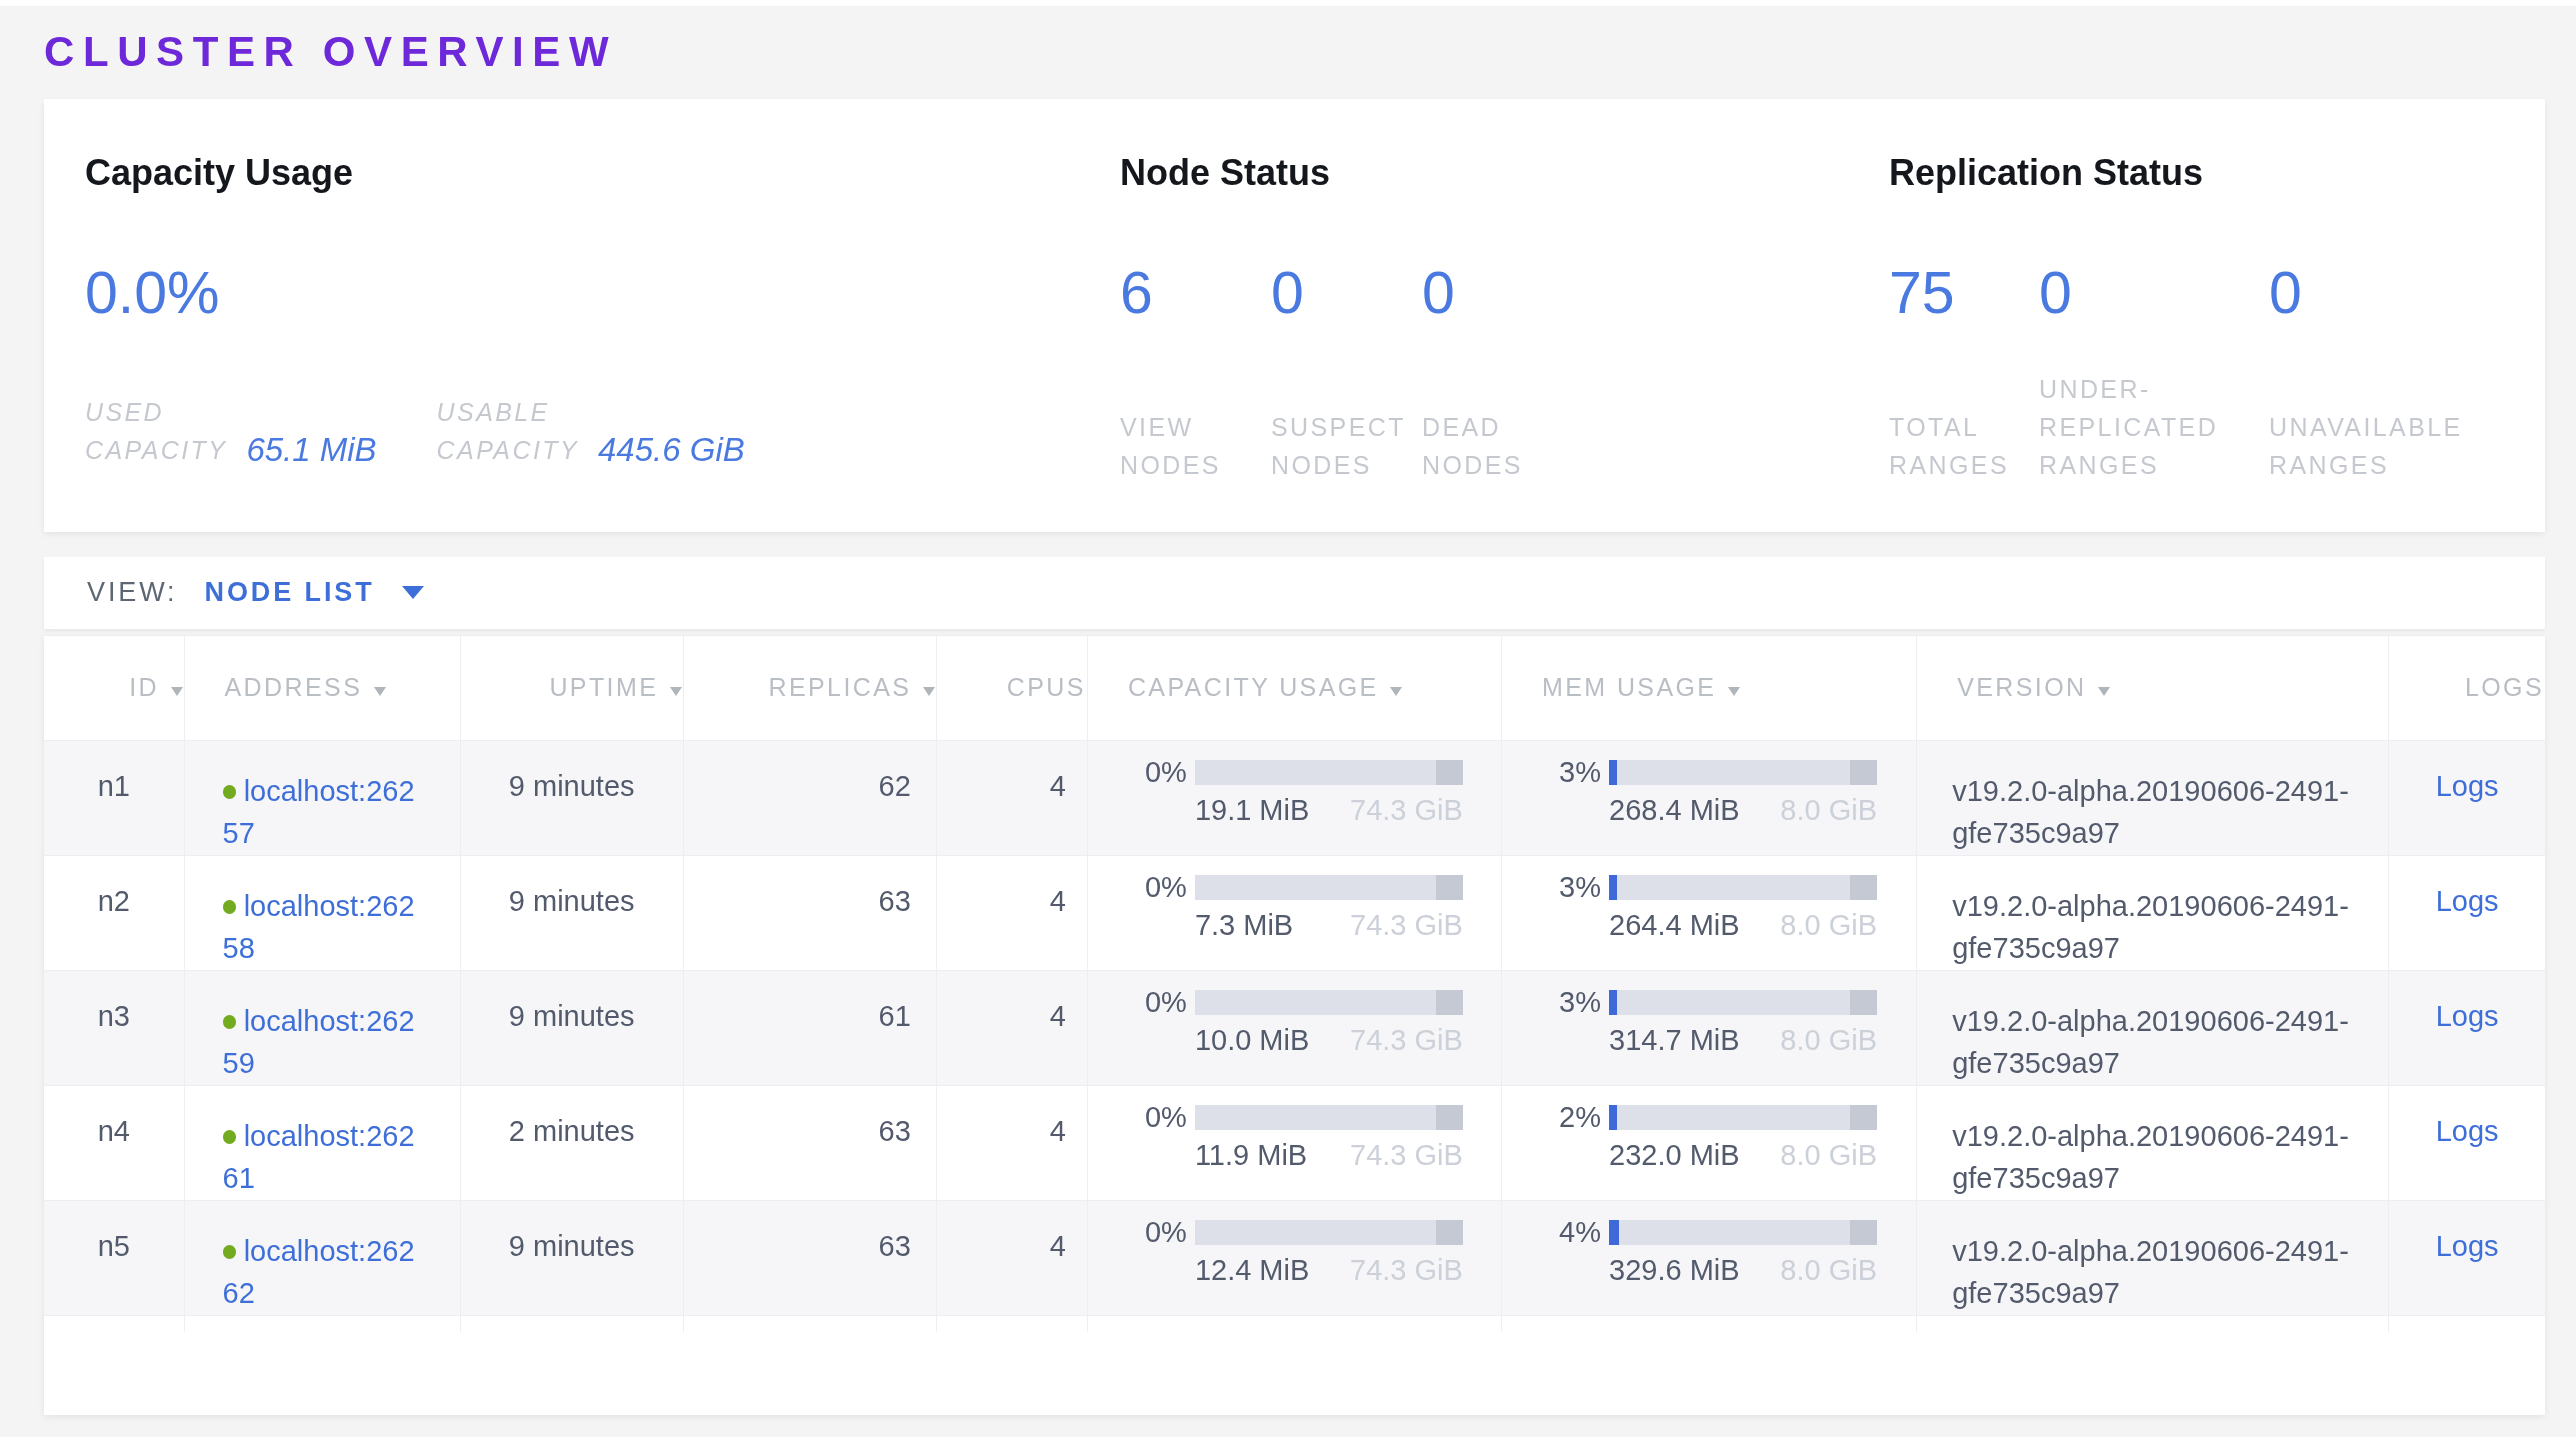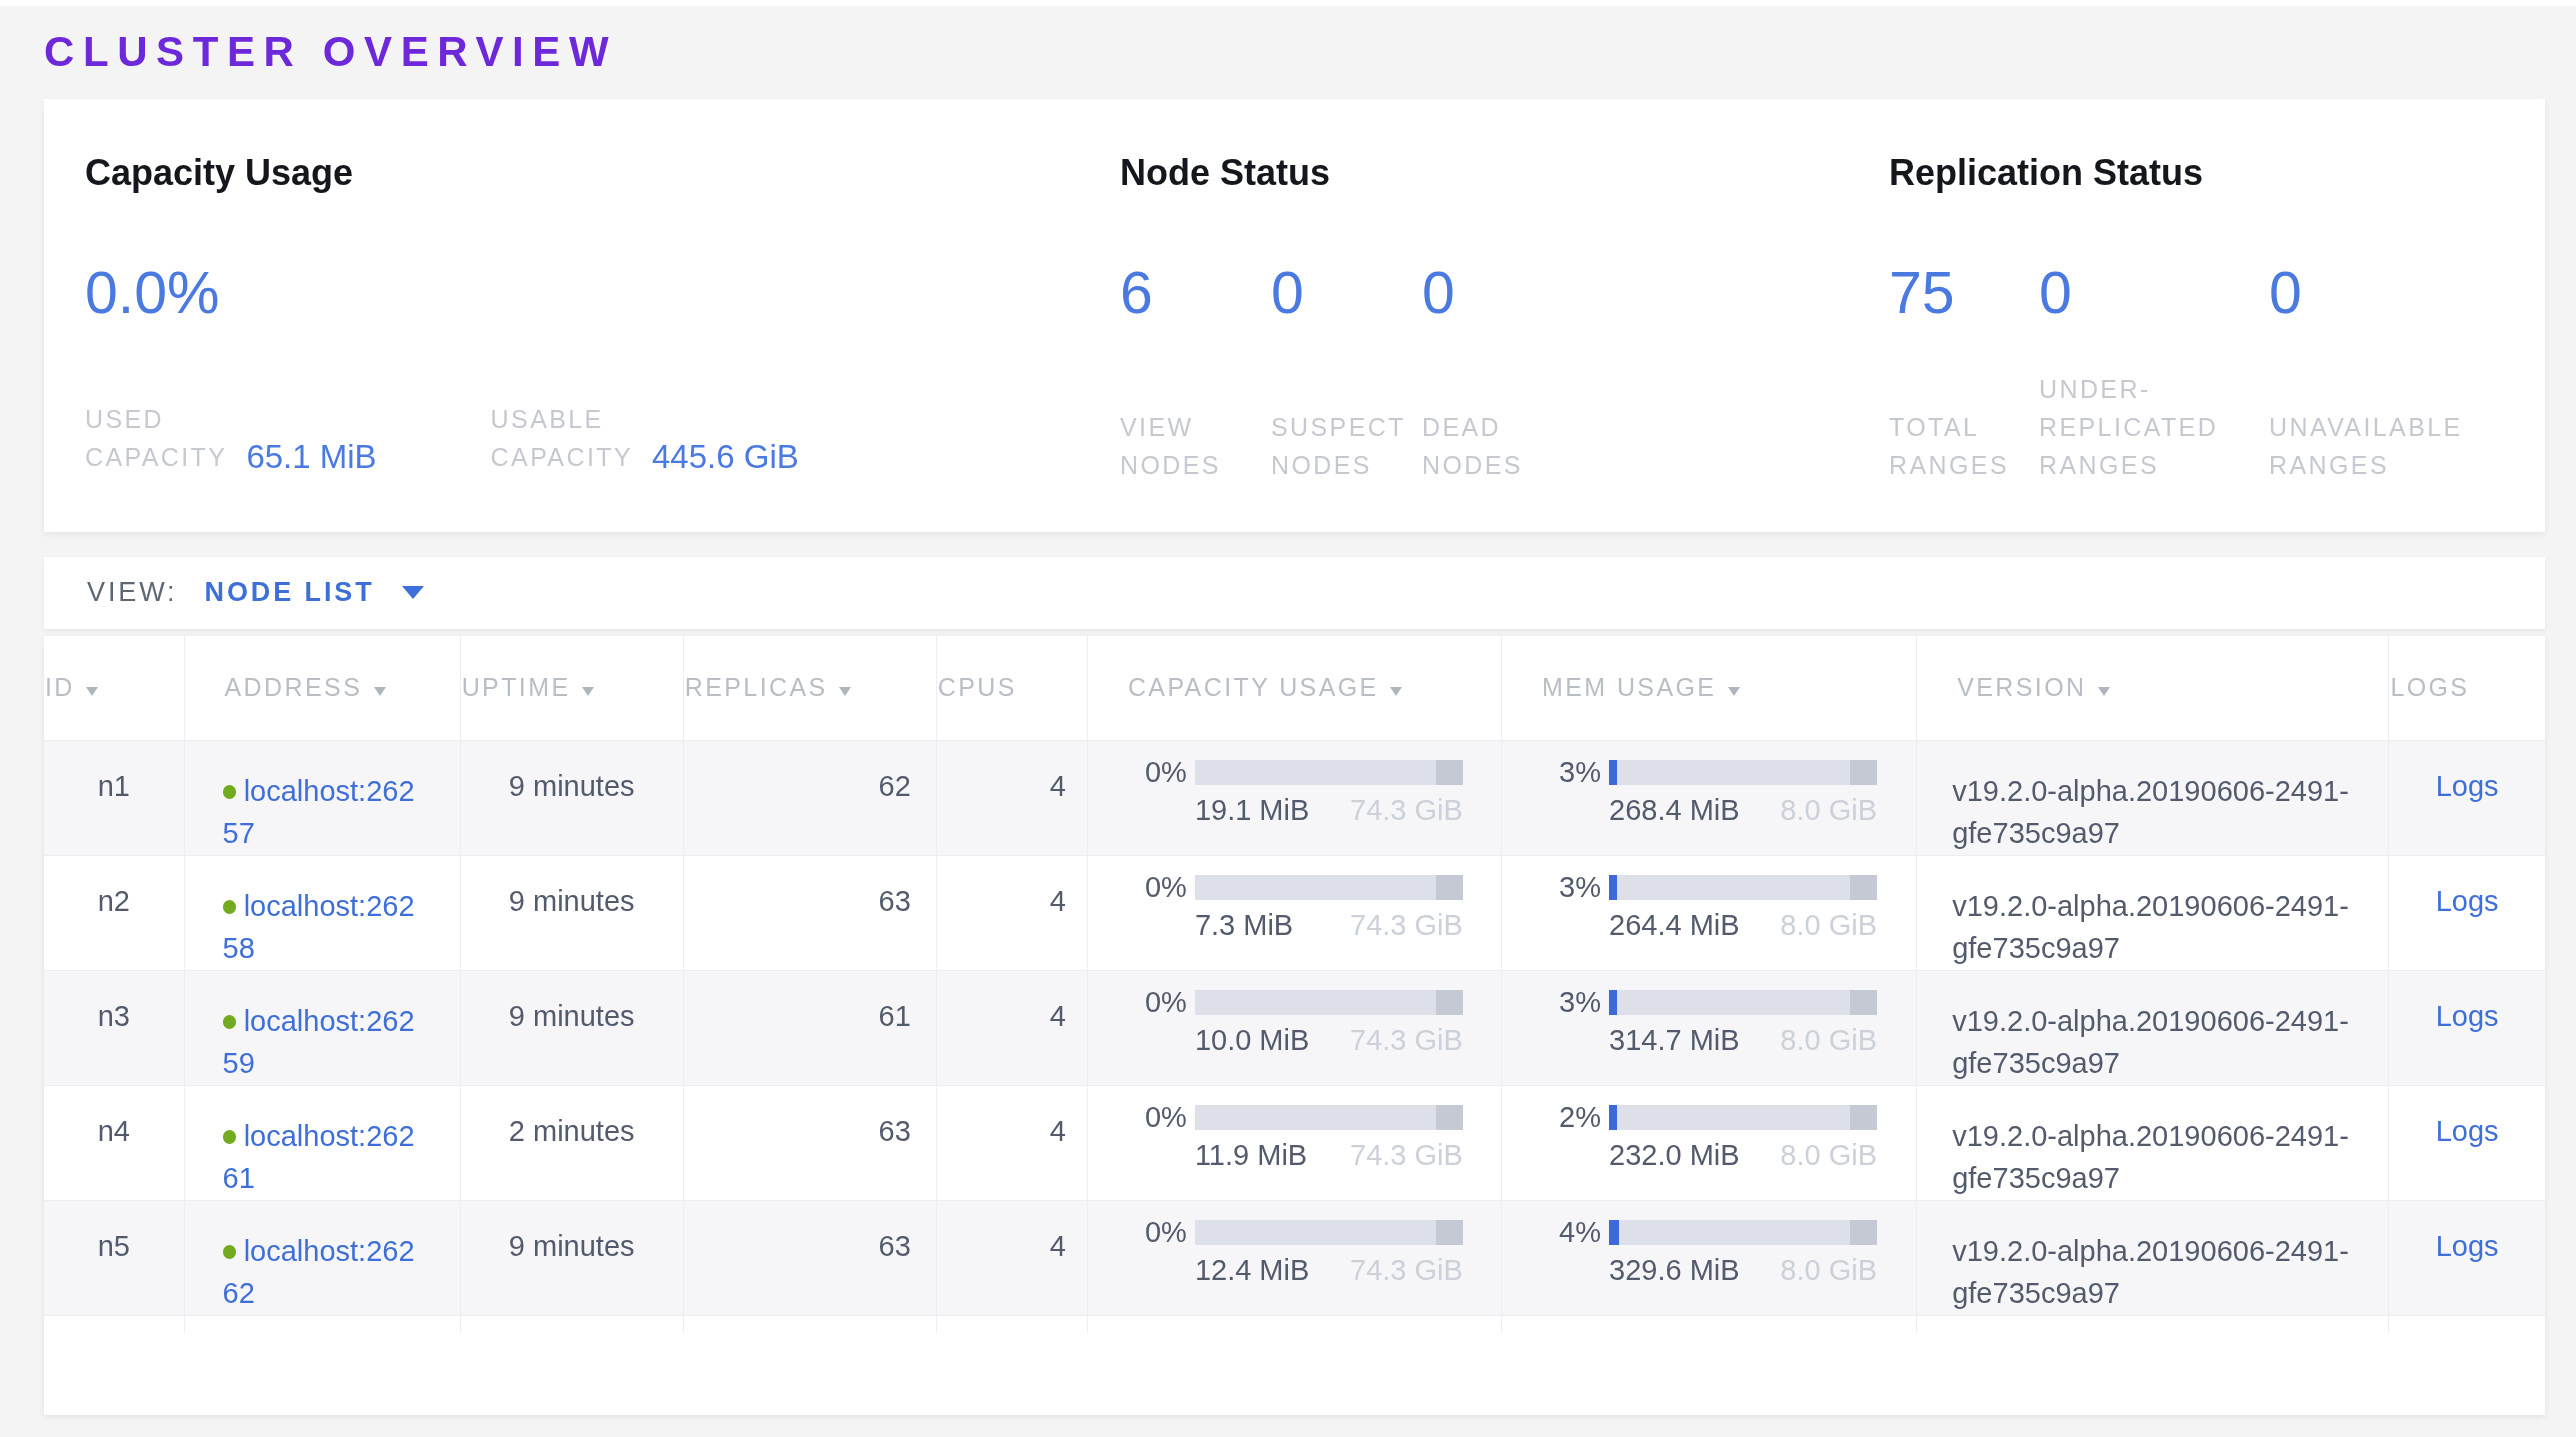--- a/index.html
+++ b/index.html
@@ -29,21 +29,21 @@
   .big-num{width:154px;font-size:59px;line-height:59px;color:var(--accent);}
   .gauge{width:619px;}
   .gauge-track{position:relative;width:619px;height:29px;background:#e4e5e9;margin-top:8.6px;}
   .gauge-cap{position:absolute;right:0;top:0;height:100%;width:96px;background:#d0d3da;}
   .gauge-ticks{position:relative;height:16.3px;margin-top:7.7px;}
   .gauge-ticks .tick{position:absolute;top:0;width:1.9px;height:16.3px;background:#cfd3d9;}
   .gauge-tick-labels{position:relative;height:33px;margin-top:2.9px;}
   .gauge-tick-labels span{position:absolute;transform:translateX(-50%);
     font-size:27px;color:#6e7682;white-space:nowrap;}
 
-  .cap-stats{position:absolute;bottom:8px;left:0;display:flex;gap:114px;}
+  .cap-stats{position:absolute;bottom:15px;left:0;display:flex;gap:60px;font-style:italic;}
   .cap-stat{display:flex;align-items:flex-end;gap:19px;}
   .stat-label-lines div{font-size:25px;line-height:38px;letter-spacing:2.4px;color:#c5c9cf;}
   .cap-stat .stat-value{font-size:33px;line-height:38px;color:var(--accent);}
 
   .num-stats{display:flex;}
   .num-stat{display:flex;flex-direction:column;justify-content:space-between;height:220px;}
   .sec-nodes .num-stat{width:151px;}
   .sec-repl .num-stat:nth-child(1){width:150px;}
   .sec-repl .num-stat:nth-child(2){width:230px;}
   .num-stat .stat-value{font-size:59px;line-height:59px;color:var(--accent);}
@@ -64,21 +64,21 @@
   h2.table-title{margin:0;padding:19px 0 17px 43px;font-size:38px;line-height:46px;
     font-weight:700;color:#14171c;}
   table{width:100%;border-collapse:collapse;table-layout:fixed;}
   col.c1{width:140px}col.c2{width:276px}col.c3{width:223px}col.c4{width:253px}
   col.c5{width:151px}col.c6{width:414px}col.c7{width:415px}col.c8{width:472px}col.c9{width:156px}
   thead th{height:105px;box-sizing:border-box;vertical-align:middle;font-weight:400;
     font-size:25px;letter-spacing:2.4px;color:#b9bdc4;
     border-top:1.9px solid #eceef2;border-left:1.9px solid #eceef2;white-space:nowrap;}
   thead th:first-child{border-left:none;}
   thead th.al{text-align:left;padding-left:40px;}
-  thead th.ac{text-align:left;}
+  thead th.ac{text-align:right;}
   th.sortable{cursor:pointer;}
   .sort-arrow{display:inline-block;margin-left:11.5px;width:0;height:0;
     border-left:6.7px solid transparent;border-right:6.7px solid transparent;
     border-top:9.6px solid #b0b4bb;}
   tbody td{height:115px;box-sizing:border-box;vertical-align:top;padding-top:29px;
     font-size:29px;color:#525a6c;border-top:1.9px solid #eceef2;border-left:1.9px solid #eceef2;}
   tbody td:first-child{border-left:none;}
   tbody tr:nth-child(odd) td{background:#f6f6f8;}
   tbody tr:nth-child(even) td{background:#ffffff;}
   td.ac{text-align:center;}

